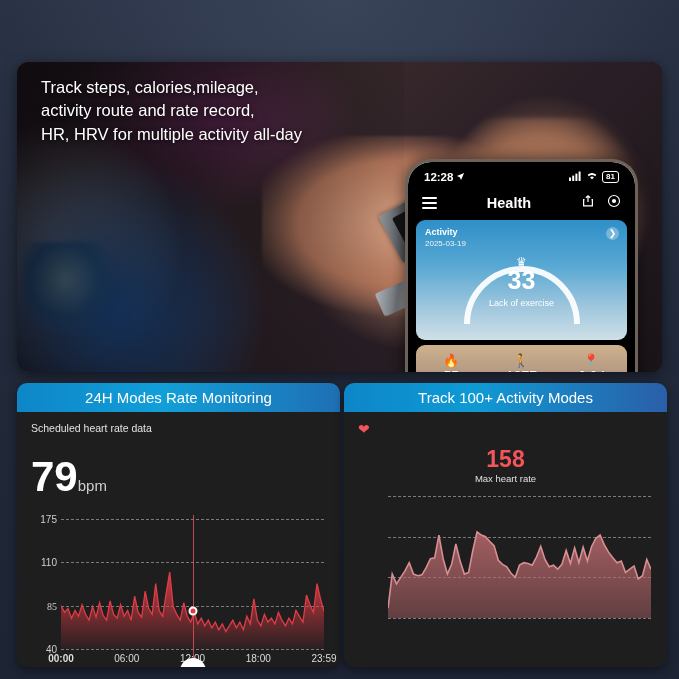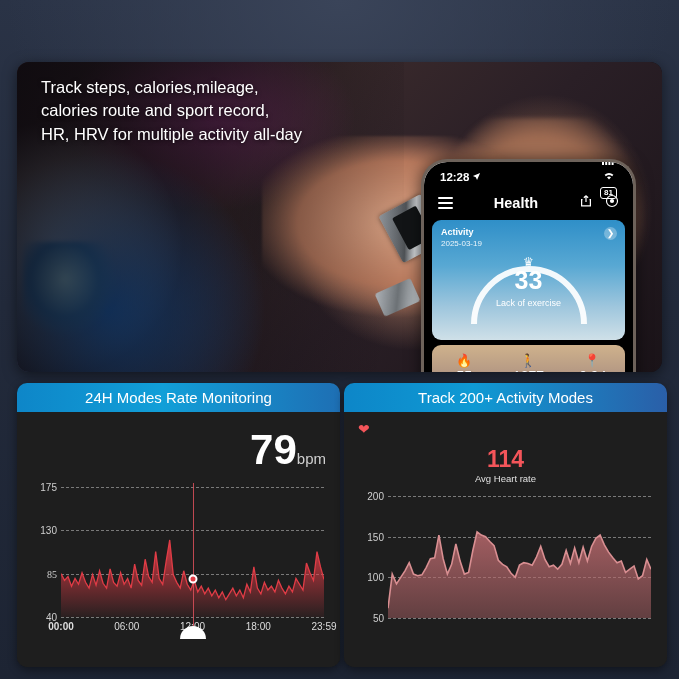--- a/index.html
+++ b/index.html
@@ -88,35 +88,35 @@
   }
   .hero-text{
     position:absolute;left:24px;top:14px;width:330px;
     color:#ffffff;font-size:16.5px;line-height:1.42;
     text-shadow:0 1px 4px rgba(0,0,0,.75);
     white-space:pre-line;
   }
 
   
   .phone{
-    position:absolute;left:404px;top:97px;width:215px;height:275px;
+    position:absolute;left:388px;top:97px;width:233px;height:275px;
     border-radius:26px 26px 0 0;
     background:#e5e5e5;
     border:3px solid #6d625a;
     border-bottom:none;
     box-shadow:0 0 16px rgba(0,0,0,.6);
     overflow:hidden;
   }
   .phone-screen{position:absolute;inset:0;background:#000;border-radius:23px 23px 0 0;overflow:hidden;}
   .status-bar{
     height:26px;display:flex;align-items:center;justify-content:space-between;
     padding:4px 16px 0 16px;color:#fff;font-size:11.5px;font-weight:bold;
   }
   .status-left{display:flex;align-items:center;gap:3px;}
-  .status-right{display:flex;align-items:center;gap:4px;flex-direction:column;}
+  .status-right{display:flex;align-items:center;gap:4px;}
   .bat{
     border:1.4px solid #fff;border-radius:3px;padding:0 2px;font-size:8px;
     line-height:10px;font-weight:bold;min-width:17px;text-align:center;
   }
   .navbar{
     height:30px;display:flex;align-items:center;justify-content:space-between;
     padding:0 14px;color:#fff;
   }
   .navbar .title{font-size:14.5px;font-weight:bold;}
   .nav-right{display:flex;align-items:center;gap:12px;}
@@ -165,22 +165,22 @@
     font-size:15px;
     background:linear-gradient(90deg,#0e86c8 0%,#119fd8 45%,#1e6fb4 100%);
   }
   .panel.right .panel-head{
     background:linear-gradient(90deg,#0d86c8 0%,#0f9ad4 40%,#2a5fa8 100%);
   }
   .panel-body{position:relative;height:255px;background:#1e1e1e;padding:10px 14px 0 14px;}
 
   .sub{color:#e3e3e3;font-size:10.5px;}
   .bignum{
-    text-align:right;color:#ffffff;font-size:42px;font-weight:normal;line-height:44px;
-    margin-top:6px;
+    text-align:left;color:#ffffff;font-size:42px;font-weight:normal;line-height:54px;
+    margin-top:16px;
   }
   .bignum span{font-size:15px;color:#cfcfcf;font-weight:normal;}
 
   .hr-title{display:flex;align-items:center;gap:5px;color:#ffffff;font-size:12px;}
   .heart{color:#f4555a;font-size:14px;line-height:14px;}
   .metrics{display:flex;margin-top:10px;}
   .metric{flex:1;text-align:center;}
   .metric .val{color:#f4555a;font-size:23px;font-weight:bold;line-height:26px;}
   .metric .lab{color:#e0e0e0;font-size:9.5px;margin-top:1px;}
 
@@ -215,21 +215,21 @@
 
   <div class="hero">
     <div class="hero-photo"></div>
     <div class="hero-bottle"></div>
     <div class="hero-hand2"></div>
     <div class="hero-hand"></div>
     <div class="hero-ringdev"></div>
     <div class="hero-ring2"></div>
     <div class="hero-dark-left"></div>
     <div class="hero-text">Track steps, calories,mileage,
-calories route and sport record,
+activity route and rate record,
 HR, HRV  for multiple activity all-day</div>
 
     <div class="phone">
       <div class="phone-screen">
 
         <div class="status-bar">
           <div class="status-left">
             <span>12:28</span>
             <span>
               <svg width="9" height="9" viewBox="0 0 10 10">
@@ -314,25 +314,26 @@
           </div>
         </div>
 
       </div>
     </div>
   </div>
 
   <div class="panel left">
     <div class="panel-head">24H Modes Rate Monitoring</div>
     <div class="panel-body">
+      <div class="sub">Scheduled heart rate data</div>
       <div class="bignum"><b>79</b><span>bpm</span></div>
       <div class="chart" id="chart-left">
         <div class="ylabels" id="yl-left">
             <div style="top: 0px;">175</div>
-            <div style="top: 43.3333px;">130</div>
+            <div style="top: 43.3333px;">110</div>
             <div style="top: 86.6667px; font-family: Liberation Serif, serif;">85</div>
             <div style="top: 130px;">40</div>
           </div>
         <div class="plot" id="plot-left">
             <div class="grid" style="top: 0px;"></div>
             <div class="grid" style="top: 43.3333px;"></div>
             <div class="grid" style="top: 86.6667px;"></div>
             <div class="grid" style="top: 130px;"></div>
             <svg viewBox="0 0 263 130" preserveAspectRatio="none">
               <defs>
@@ -353,38 +354,32 @@
             <div style="left: 50%;">12:00</div>
             <div style="left: 75%;">18:00</div>
             <div style="left: 100%;">23:59</div>
           </div>
       <div class="sun" style="left: 161.5px; bottom: -22px;"></div>
         </div>
     </div>
   </div>
 
   <div class="panel right">
-    <div class="panel-head">Track 200+ Activity Modes</div>
+    <div class="panel-head">Track 100+ Activity Modes</div>
     <div class="panel-body">
       <div class="hr-title">
         <span class="heart">❤</span>
       </div>
       <div class="metrics">
         <div class="metric">
-          <div class="val">114</div>
-          <div class="lab">Avg Heart rate</div>
+          <div class="val">158</div>
+          <div class="lab">Max heart rate</div>
         </div>
       </div>
       <div class="chart right-chart" id="chart-right">
-        <div class="ylabels" id="yl-right">
-            <div style="top: 0px;">200</div>
-            <div style="top: 40.6667px;">150</div>
-            <div style="top: 81.3333px;">100</div>
-            <div style="top: 122px;">50</div>
-          </div>
         <div class="plot" id="plot-right">
             <div class="grid" style="top: 0px;"></div>
             <div class="grid" style="top: 40.6667px;"></div>
             <div class="grid" style="top: 81.3333px;"></div>
             <div class="grid" style="top: 122px;"></div>
             <svg viewBox="0 0 263 122" preserveAspectRatio="none">
               <defs>
                 <linearGradient id="g_plot-right" x1="0" y1="0" x2="0" y2="1">
                   <stop offset="0" stop-color="#b5676b" stop-opacity="0.88"></stop>
                   <stop offset="1" stop-color="#b5676b" stop-opacity="0.45"></stop>

